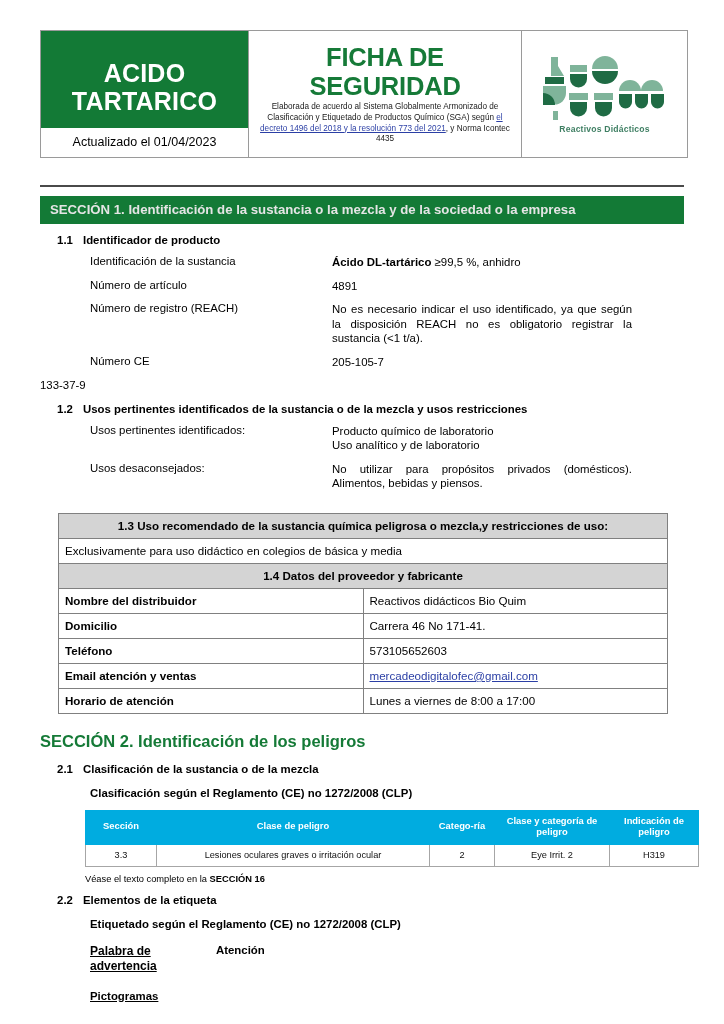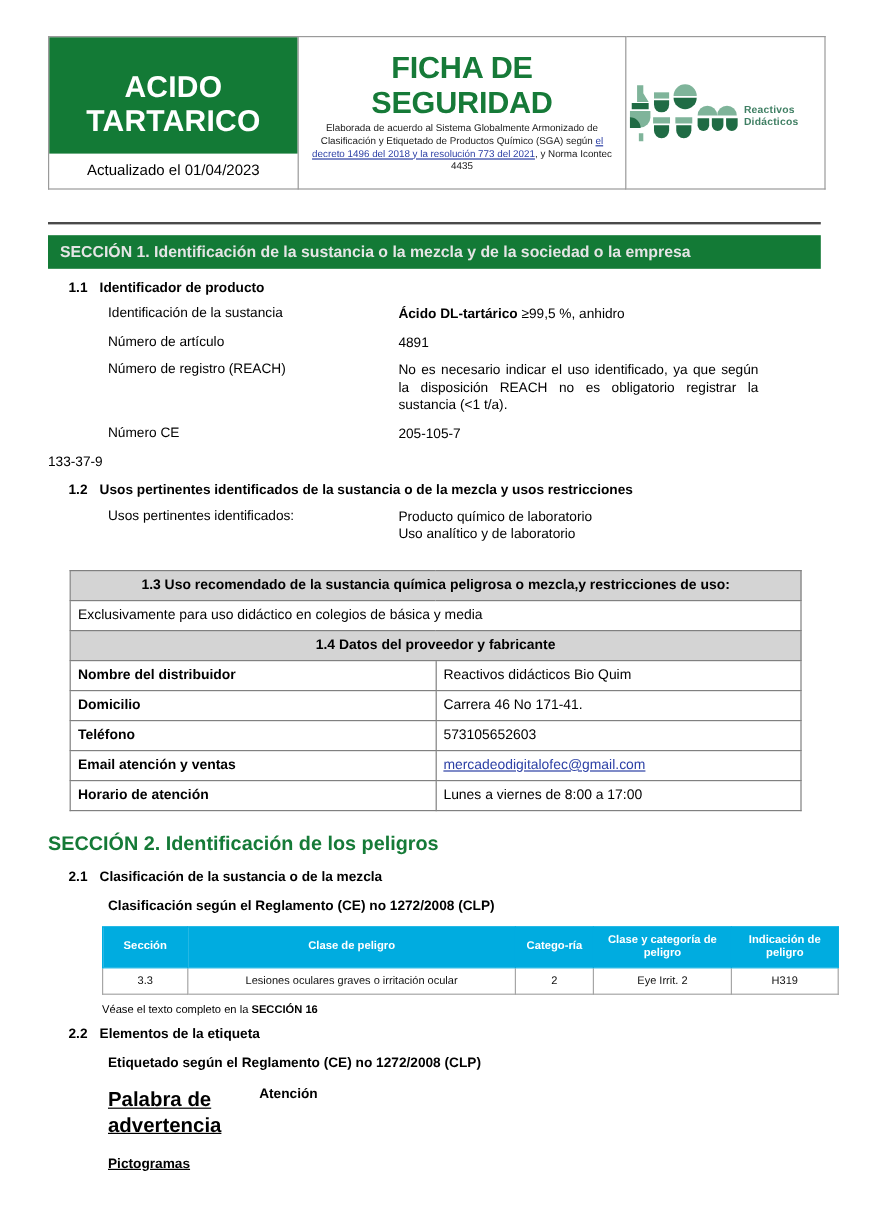--- a/index.html
+++ b/index.html
@@ -71,21 +71,21 @@
     color: #1a1a1a;
   }
   .fds-sub a, .lnk {
     color: #2b3fa5;
     text-decoration: underline;
   }
 
   
   .logo-wrap {
     display: flex;
-    flex-direction: row;
+    flex-direction: column;
     align-items: center;
     justify-content: center;
     padding: 6px 0 6px 0;
   }
   .logo-cap {
     font-size: 8.6px;
     font-weight: bold;
     color: #3f7f63;
     margin-top: 3px;
     letter-spacing: .2px;
@@ -222,21 +222,21 @@
   .note-small b { font-weight: bold; }
 
   
   .label-row {
     display: flex;
     margin: 14px 0 0 50px;
   }
   .label-key {
     width: 94px;
     flex: 0 0 94px;
-    font-size: 17px;
+    font-size: 12px;
     font-weight: bold;
     text-decoration: underline;
     line-height: 1.25;
   }
   .label-val {
     font-size: 11.4px;
     font-weight: bold;
     padding-left: 32px;
   }
   .underline-head {
@@ -337,20 +337,24 @@
     <div class="num">1.2</div>
     <div class="num-head">Usos pertinentes identificados de la sustancia o de la mezcla y usos restricciones</div>
   </div>
 
   <div class="def-row">
     <div class="def-label">Usos pertinentes identificados:</div>
     <div class="def-value" style="white-space:pre-line">Producto químico de laboratorio
 Uso analítico y de laboratorio</div>
   </div>
 
+  <div class="def-row">
+    <div class="def-label">Usos desaconsejados:</div>
+    <div class="def-value justified">No utilizar para propósitos privados (domésticos). Alimentos, bebidas y piensos.</div>
+  </div>
 
   <table class="supplier-table">
     <tbody>
         <tr>
       <td class="sup-band" colspan="2">1.3 Uso recomendado de la sustancia química peligrosa o mezcla,y restricciones de uso:</td>
     </tr>
     <tr>
       <td class="sup-free" colspan="2">Exclusivamente para uso didáctico en colegios de básica y media</td>
     </tr>
     <tr>

